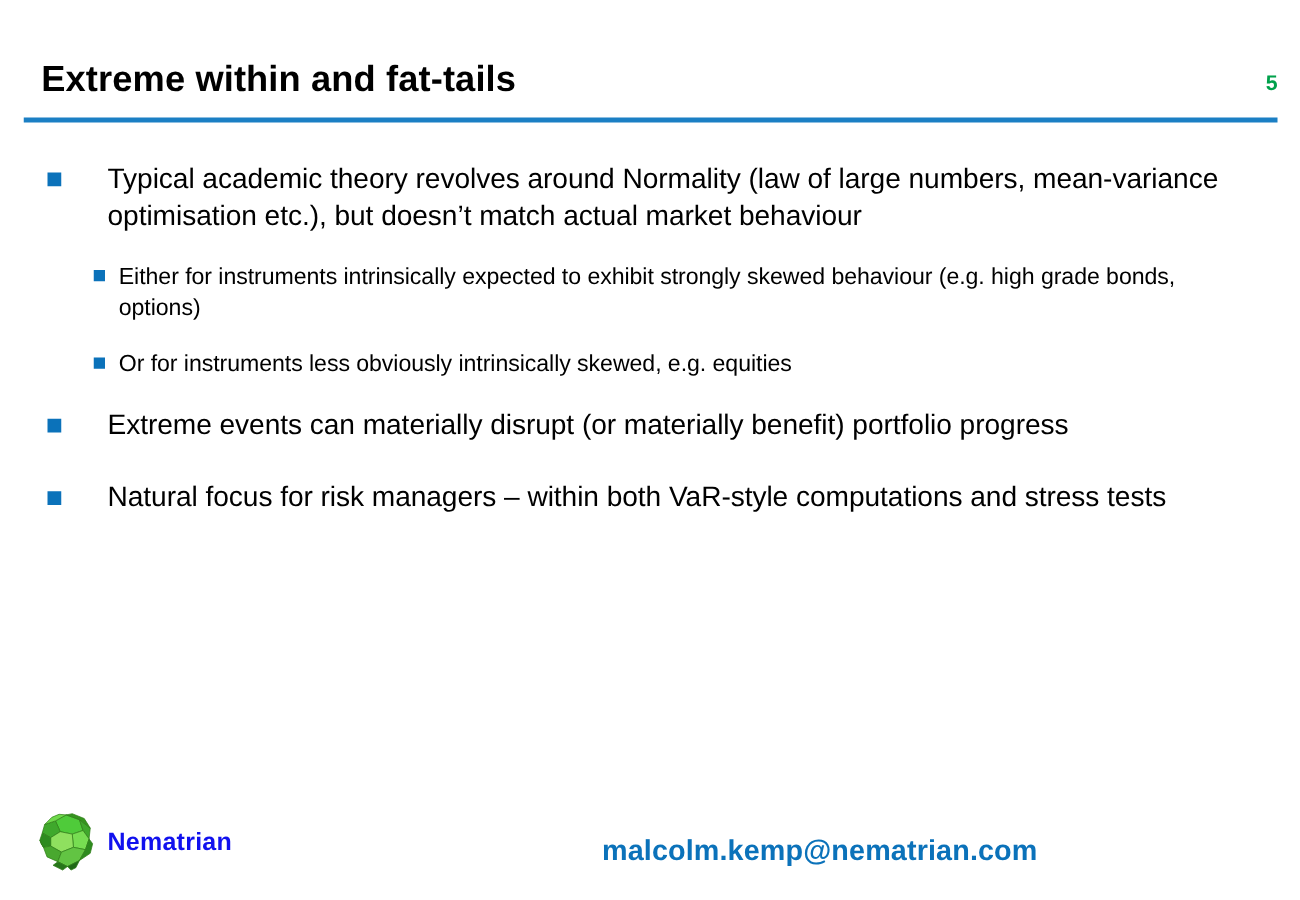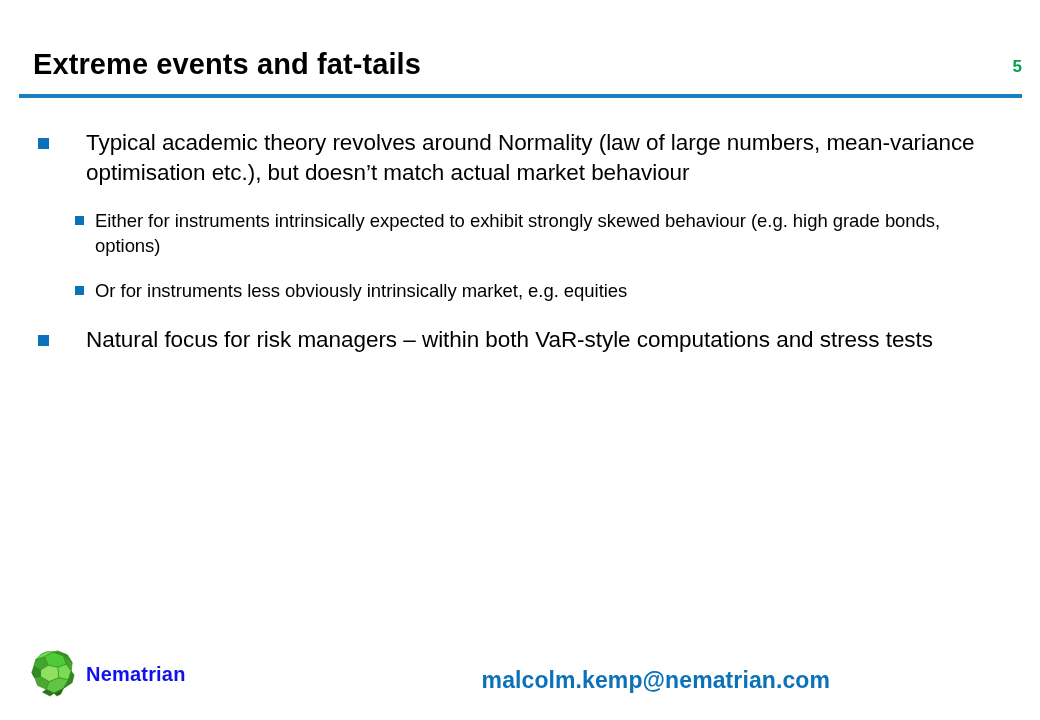--- a/index.html
+++ b/index.html
@@ -143,45 +143,49 @@
     color: #0B72BA;
     letter-spacing: 0.1px;
   }
 </style>
 </head>
 <body>
 
 <div class="slide">
 
   <div class="slide-header">
-    <div class="slide-title">Extreme events and fat-tails</div>
+    <div class="slide-title">Extreme within and fat-tails</div>
     <div class="page-number">5</div>
     <div class="title-rule"></div>
   </div>
 
   <div class="content">
 
     <div class="bullet-l1">
       <span class="marker"></span>
       <span>Typical academic theory revolves around Normality (law of large numbers, mean-variance optimisation etc.), but doesn’t match actual market behaviour</span>
     </div>
 
     <div class="sublist">
       <div class="bullet-l2">
         <span class="marker"></span>
         <span>Either for instruments intrinsically expected to exhibit strongly skewed behaviour (e.g. high grade bonds, options)</span>
       </div>
       <div class="bullet-l2">
         <span class="marker"></span>
-        <span>Or for instruments less obviously intrinsically market, e.g. equities</span>
+        <span>Or for instruments less obviously intrinsically skewed, e.g. equities</span>
       </div>
     </div>
 
     <div class="spacer-after-sub"></div>
 
+    <div class="bullet-l1">
+      <span class="marker"></span>
+      <span>Extreme events can materially disrupt (or materially benefit) portfolio progress</span>
+    </div>
 
     <div class="bullet-l1">
       <span class="marker"></span>
       <span>Natural focus for risk managers – within both VaR-style computations and stress tests</span>
     </div>
 
 
   </div>
 
   <div class="slide-footer">

